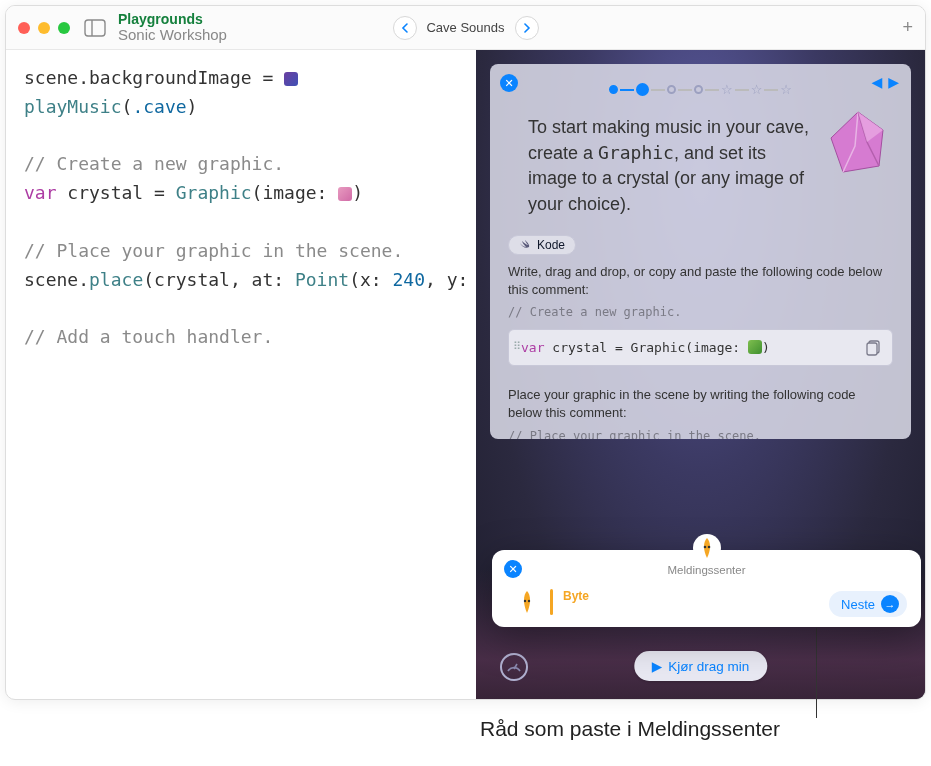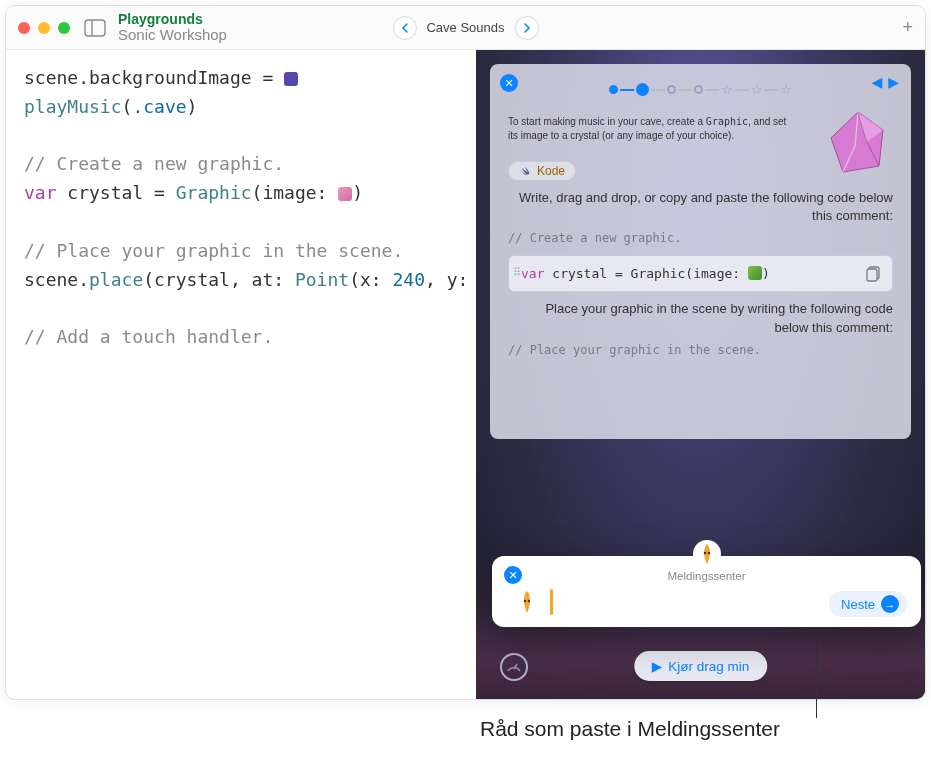--- a/index.html
+++ b/index.html
@@ -125,30 +125,30 @@
     .step-dot.big { width:13px; height:13px; }
     .step-line { width:14px; height:2px; background:#0a84ff; }
     .step-line.grey { background:#bbb; }
     .step-star { color:#9ca0c0; font-size:13px; }
     .panel-nav { position:absolute; right:12px; top:10px; display:flex; gap:6px; color:#0a84ff; font-size:14px;}
     .panel-body { padding: 0 4px; }
     .crystal {
       position:absolute; right:18px; top:44px; width:70px; height:70px;
     }
     .section-title { font-weight:700; font-size:17px; color:#2a2a2a; margin-bottom:8px;}
-    .section-text { font-size:10px; color:#333; line-height:1.4; max-width:290px;}
+    .section-text { font-size:18px; color:#333; line-height:1.4; max-width:290px;margin-left:20px;}
     .inline-code { font-family: ui-monospace, Menlo, monospace; }
     .badge {
       display:inline-flex; align-items:center; gap:5px;
       background:#dedee8; border:1px solid #c8c8d8; border-radius:10px;
-      padding:2px 10px; font-size:12px; color:#a16207;
+      padding:2px 10px; font-size:12px; color:#0f172a;
       margin: 18px 0 8px;
     }
     .badge .swift { width:13px; height:13px; }
-    .panel-sub { font-size:13px; color:#333; line-height:1.4;text-align:right; }
+    .panel-sub { font-size:13px; color:#333; line-height:1.4; }
     .comment-ln { font-family:ui-monospace,Menlo,monospace; font-size:12px; color:#7a7a85; margin-top:6px; }
     .code-block {
       margin-top:10px; background:#e8e8f0; border:1px solid #c8c8d8; border-radius:6px;
       padding:10px 12px; position:relative;
       font-family:ui-monospace,Menlo,monospace; font-size:13px; color:#333;
     }
     .code-block .kw { color:#ad3da4; }
     .code-handle { position:absolute; left:4px; top:10px; color:#9aa; font-size:11px; }
     .copy-btn { position:absolute; right:8px; top:8px; width:20px; height:20px; color:#7a7a8a;}
     .img-inline {
@@ -163,21 +163,21 @@
       z-index: 5;
       padding: 12px 14px 12px;
     }
     .msg-close {
       position:absolute; top:10px; left:12px;
       width:18px; height:18px; border-radius:50%;
       background:#0a84ff; color:#fff; font-size:11px;
       display:flex; align-items:center; justify-content:center;
     }
     .msg-title-row {
-      text-align:center; font-size:11.5px; color:#888; margin-bottom:7px;
+      text-align:center; font-size:11.5px; color:#888; margin-bottom:13px;
       padding-top: 2px;
     }
     .msg-body { display:flex; gap:10px; padding: 0 8px; }
     .msg-icon { width:26px; height:26px; flex-shrink:0; }
     .msg-stripe { width:3px; background:#f5a623; border-radius:2px; }
     .msg-text { flex:1; }
     .msg-label { font-size:12px; color:#f5a623; font-weight:600; margin-bottom:3px;}
     .msg-heading { font-size:14px; font-weight:700; color:#222; margin-bottom:6px; }
     .msg-para { font-size:13px; color:#444; line-height:1.4; }
     .msg-next {
@@ -315,21 +315,21 @@
           <div class="code-block">
             <span class="code-handle">⠿</span>
             <div class="copy-btn">
               <svg viewBox="0 0 20 20" width="20" height="20">
                   <rect x="5" y="3" width="10" height="12" rx="2" fill="none" stroke="currentColor" stroke-width="1.3"></rect>
                   <rect x="3" y="5" width="10" height="12" rx="2" fill="#e8e8f0" stroke="currentColor" stroke-width="1.3"></rect>
                 </svg>
             </div>
             <span class="kw">var</span><span> crystal = Graphic(image: </span><span class="img-inline"></span><span>)</span>
           </div>
-          <div class="panel-sub" style="margin-top:8px">Place your graphic in the scene by writing the following code below this comment:</div>
+          <div class="panel-sub" style="margin-top:20px">Place your graphic in the scene by writing the following code below this comment:</div>
           <div class="comment-ln">// Place your graphic in the scene.</div>
         </div>
       </div>
 
       <div class="msg-card">
         <svg class="avatar-top" viewBox="0 0 28 28">
           <circle cx="14" cy="14" r="14" fill="#fff"></circle>
           <path d="M14 4 C18 8 18 16 14 24 C10 16 10 8 14 4Z" fill="#f5a623"></path>
           <circle cx="12" cy="13" r="1.3" fill="#333"></circle>
             <circle cx="16" cy="13" r="1.3" fill="#333"></circle>
@@ -337,20 +337,21 @@
         <div class="msg-close">✕</div>
         <div class="msg-title-row">Meldingssenter</div>
         <div class="msg-body">
           <svg class="msg-icon" viewBox="0 0 26 26">
             <path d="M13 2 C17 6 17 15 13 24 C9 15 9 6 13 2Z" fill="#f5a623"></path>
             <circle cx="11" cy="12" r="1.2" fill="#333"></circle>
               <circle cx="15" cy="12" r="1.2" fill="#333"></circle>
           </svg>
           <div class="msg-stripe"></div>
           <div class="msg-text">
+            <div class="msg-label">Byte</div>
           </div>
         </div>
         <div class="msg-next">
           <span>Neste</span>
           <span class="circ">→</span>
         </div>
       </div>
 
       <div class="meter">
         <svg width="18" height="18" viewBox="0 0 18 18">

